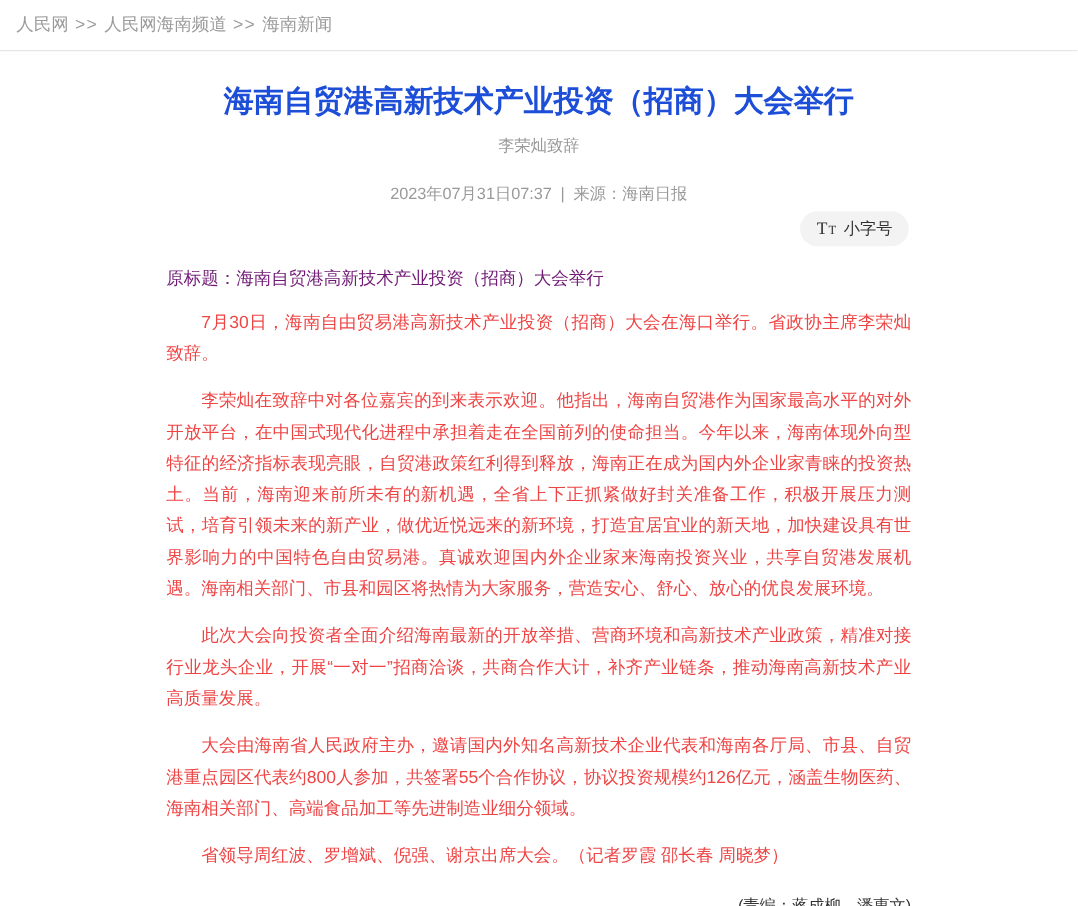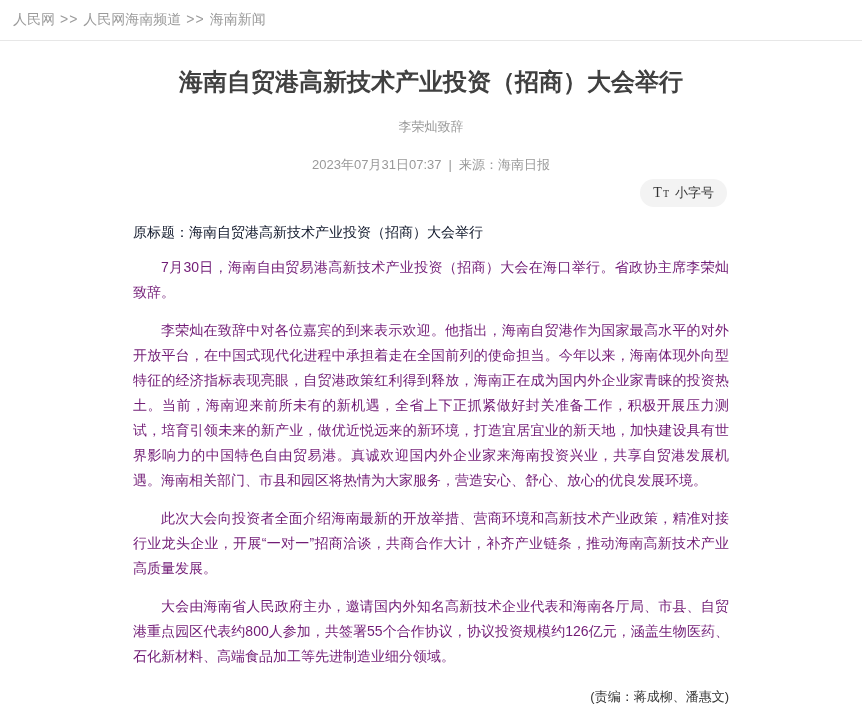--- a/index.html
+++ b/index.html
@@ -38,24 +38,24 @@
   .article {
     width: 596px;
     margin: 0 auto;
   }
   .title {
     margin: 26px 0 0 0;
     font-size: 24px;
     font-weight: bold;
     line-height: 1.25;
     text-align: center;
-    color: #404040;
+    color: #1d4ed8;
   }
   .subtitle {
-    margin-top: 21px;
+    margin-top: 11px;
     text-align: center;
     font-size: 13px;
     color: #999999;
   }
   .meta {
     margin-top: 20px;
     text-align: center;
     font-size: 13px;
     color: #999999;
   }
@@ -84,28 +84,28 @@
   }
   .font-size-btn .tt {
     font-family: "Liberation Serif", "DejaVu Serif", serif;
     color: #333333;
   }
   .font-size-btn .t-big { font-size: 14px; }
   .font-size-btn .t-small { font-size: 10px; margin-left: 1px; margin-right: 6px; }
   .original-title {
     margin-top: 17px;
     font-size: 14px;
-    color: #0f172a;
+    color: #701a75;
   }
   .content { margin-top: 6px; }
   .content p {
     margin: 13px 0 0 0;
     font-size: 14px;
     line-height: 25px;
-    color: #701a75;
+    color: #ef4444;
     text-indent: 2em;
     text-align: justify;
   }
   .editor-credit {
     margin-top: 19px;
     padding-bottom: 10px;
     text-align: right;
     font-size: 13px;
     color: #333333;
   }
@@ -136,18 +136,19 @@
         <span>小字号</span>
     </button>
   </div>
 
   <div class="original-title">原标题：海南自贸港高新技术产业投资（招商）大会举行</div>
 
   <div class="content">
       <p>7月30日，海南自由贸易港高新技术产业投资（招商）大会在海口举行。省政协主席李荣灿致辞。</p>
       <p>李荣灿在致辞中对各位嘉宾的到来表示欢迎。他指出，海南自贸港作为国家最高水平的对外开放平台，在中国式现代化进程中承担着走在全国前列的使命担当。今年以来，海南体现外向型特征的经济指标表现亮眼，自贸港政策红利得到释放，海南正在成为国内外企业家青睐的投资热土。当前，海南迎来前所未有的新机遇，全省上下正抓紧做好封关准备工作，积极开展压力测试，培育引领未来的新产业，做优近悦远来的新环境，打造宜居宜业的新天地，加快建设具有世界影响力的中国特色自由贸易港。真诚欢迎国内外企业家来海南投资兴业，共享自贸港发展机遇。海南相关部门、市县和园区将热情为大家服务，营造安心、舒心、放心的优良发展环境。</p>
       <p>此次大会向投资者全面介绍海南最新的开放举措、营商环境和高新技术产业政策，精准对接行业龙头企业，开展“一对一”招商洽谈，共商合作大计，补齐产业链条，推动海南高新技术产业高质量发展。</p>
-      <p>大会由海南省人民政府主办，邀请国内外知名高新技术企业代表和海南各厅局、市县、自贸港重点园区代表约800人参加，共签署55个合作协议，协议投资规模约126亿元，涵盖生物医药、石化新材料、高端食品加工等先进制造业细分领域。</p>
+      <p>大会由海南省人民政府主办，邀请国内外知名高新技术企业代表和海南各厅局、市县、自贸港重点园区代表约800人参加，共签署55个合作协议，协议投资规模约126亿元，涵盖生物医药、海南相关部门、高端食品加工等先进制造业细分领域。</p>
+      <p>省领导周红波、罗增斌、倪强、谢京出席大会。（记者罗霞 邵长春 周晓梦）</p>
     </div>
 
   <div class="editor-credit">(责编：蒋成柳、潘惠文)</div>
 
 </div>
 
 </body></html>

